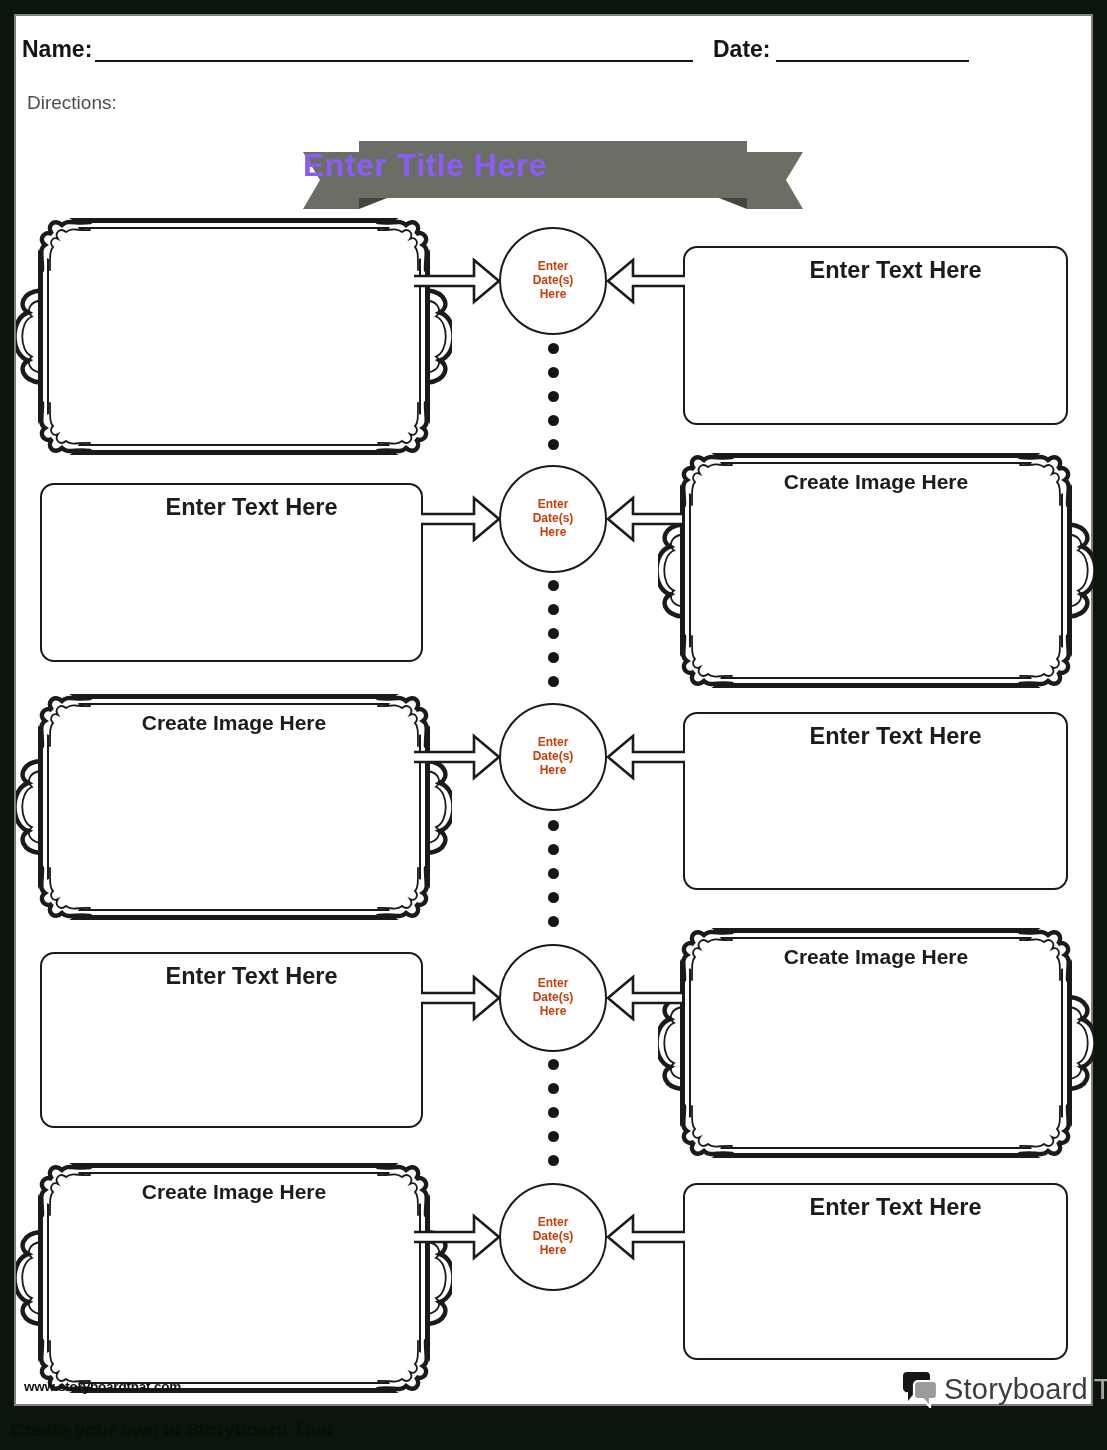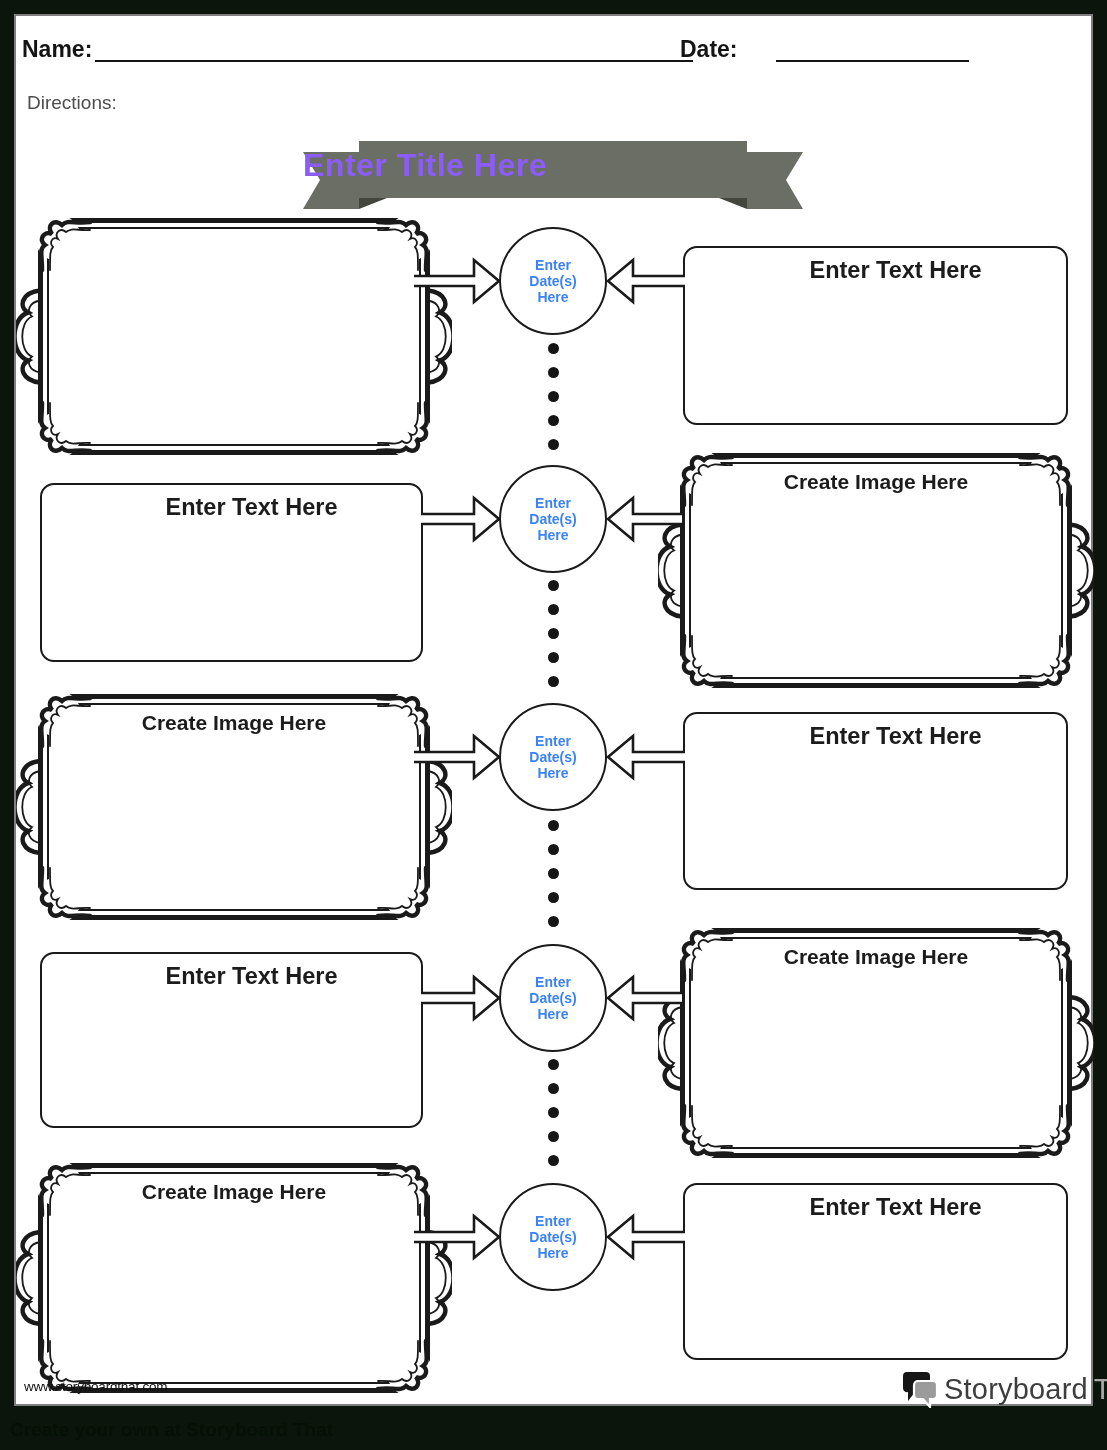--- a/index.html
+++ b/index.html
@@ -13,41 +13,41 @@
   .banner-title{position:absolute;left:303px;top:147px;width:500px;text-align:left;
         font-size:32px;font-weight:bold;color:#8b5cf6;letter-spacing:.5px;z-index:2;}
   .node{position:absolute;box-sizing:border-box;text-align:center;}
   .tbox{background:#fff;border:2.6px solid #1a1a1a;border-radius:14px;}
   .fancy svg{position:absolute;left:0;top:0;}
   .node-label{display:block;position:relative;font-weight:bold;color:#1c1c1c;z-index:2;}
   .tbox .node-label{padding-top:9px;font-size:23.5px;padding-left:40px;}
   .fancy .node-label{padding-top:17px;font-size:21px;}
   .date-circle{position:absolute;width:108px;height:108px;border:2.6px solid #1a1a1a;border-radius:50%;
         background:#fff;display:flex;flex-direction:column;align-items:center;justify-content:center;
-        text-align:center;font-weight:bold;font-size:14px;line-height:1.15;color:#3b82f6;
+        text-align:center;font-weight:bold;font-size:12px;line-height:1.15;color:#c2410c;
         box-sizing:border-box;z-index:3;}
   .dot-col{position:absolute;display:flex;flex-direction:column;gap:13px;z-index:1;}
   .dot{width:11px;height:11px;border-radius:50%;background:#151515;}
   .arrow{position:absolute;z-index:2;line-height:0;}
-  .site-url{position:absolute;left:24px;top:1379px;font-size:13.5px;font-weight:normal;
+  .site-url{position:absolute;left:24px;top:1379px;font-size:13.5px;font-weight:bold;
         letter-spacing:-0.2px;color:#101010;z-index:5;}
   .logo{position:absolute;left:903px;top:1370px;display:flex;align-items:center;gap:6px;z-index:5;}
   .logo-text{font-size:29px;color:#3d3d3d;letter-spacing:.2px;}
   .logo-that{color:#a8a8a8;}
   .promo{position:absolute;left:10px;top:1419px;font-size:19px;font-weight:bold;color:#051105;}
 </style>
 </head>
 <body>
 
 <div id="canvas">
   <div class="page"></div>
 
   <span class="hdr-label" style="left:22px;top:36px">Name:</span>
   <div class="fill-line" style="left:95px;top:60px;width:598px"></div>
-  <span class="hdr-label" style="left:680px;top:36px">Date:</span>
+  <span class="hdr-label" style="left:713px;top:36px">Date:</span>
   <div class="fill-line" style="left:776px;top:60px;width:193px"></div>
   <span class="directions">Directions:</span>
 
   <svg class="banner-svg" width="500" height="70" viewBox="0 0 500 70">
     <polygon points="56,11 0,11 17,39 0,68 56,68" fill="#6b6e64"></polygon>
     <polygon points="444,11 500,11 483,39 500,68 444,68" fill="#6b6e64"></polygon>
     <polygon points="56,57 84,57 56,68" fill="#43463c"></polygon>
     <polygon points="444,57 416,57 444,68" fill="#43463c"></polygon>
     <rect x="56" y="0" width="388" height="57" fill="#6b6e64"></rect>
   </svg>

